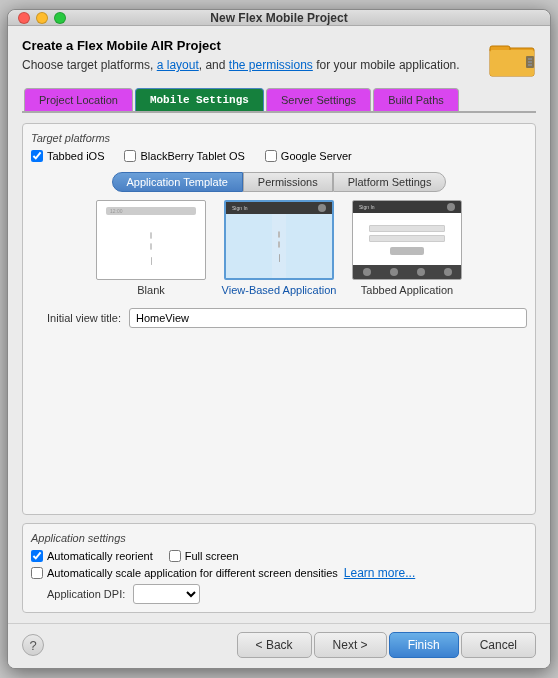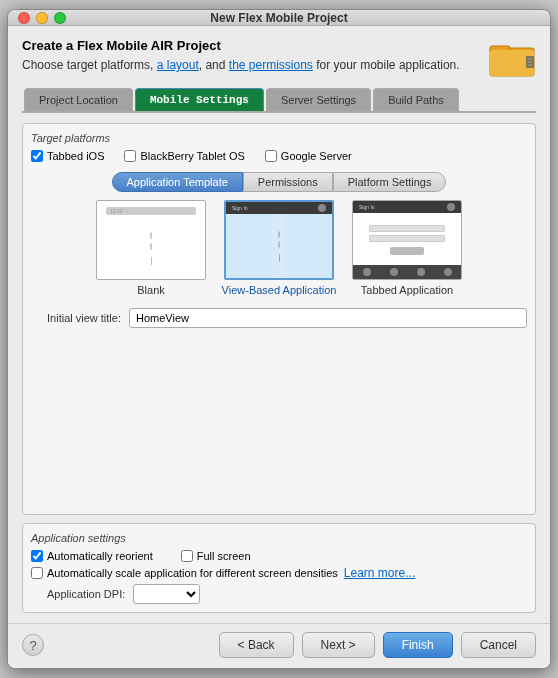--- a/index.html
+++ b/index.html
@@ -88,21 +88,21 @@
     
     .tab-bar {
       display: flex;
       border-bottom: 2px solid #aaa;
       margin-bottom: 10px;
     }
     .tab {
       padding: 5px 14px;
       font-size: 11px;
       color: #333;
-      background: #a3a3a3;
+      background: #d946ef;
       border: 1px solid #aaa;
       border-bottom: none;
       cursor: pointer;
       border-radius: 4px 4px 0 0;
       margin-right: 2px;
     }
     .tab.active {
       background: #15803d;
       color: white;
       font-weight: bold;
@@ -273,21 +273,21 @@
     }
     .settings-label {
       font-size: 11px;
       font-style: italic;
       color: #444;
       margin-bottom: 6px;
     }
     .settings-row {
       display: flex;
       align-items: center;
-      gap: 28px;
+      gap: 16px;
       margin-bottom: 4px;
     }
     .settings-row-single {
       display: flex;
       align-items: center;
       gap: 6px;
       margin-bottom: 4px;
     }
     .link-text { color: #0066cc; text-decoration: underline; cursor: pointer; }
     .dpi-row {
@@ -318,21 +318,21 @@
     .help-btn {
       width: 22px; height: 22px;
       border-radius: 50%;
       border: 1px solid #aaa;
       background: linear-gradient(to bottom, #e8e8e8, #d0d0d0);
       display: flex; align-items: center; justify-content: center;
       font-size: 13px; color: #555; cursor: pointer;
     }
     .btn-group {
       display: flex;
-      gap: 8px;
+      gap: 2px;
     }
     .btn {
       height: 26px;
       padding: 0 18px;
       border-radius: 5px;
       border: 1px solid #aaa;
       background: linear-gradient(to bottom, #f0f0f0, #d8d8d8);
       font-size: 12px;
       color: #333;
       cursor: pointer;

